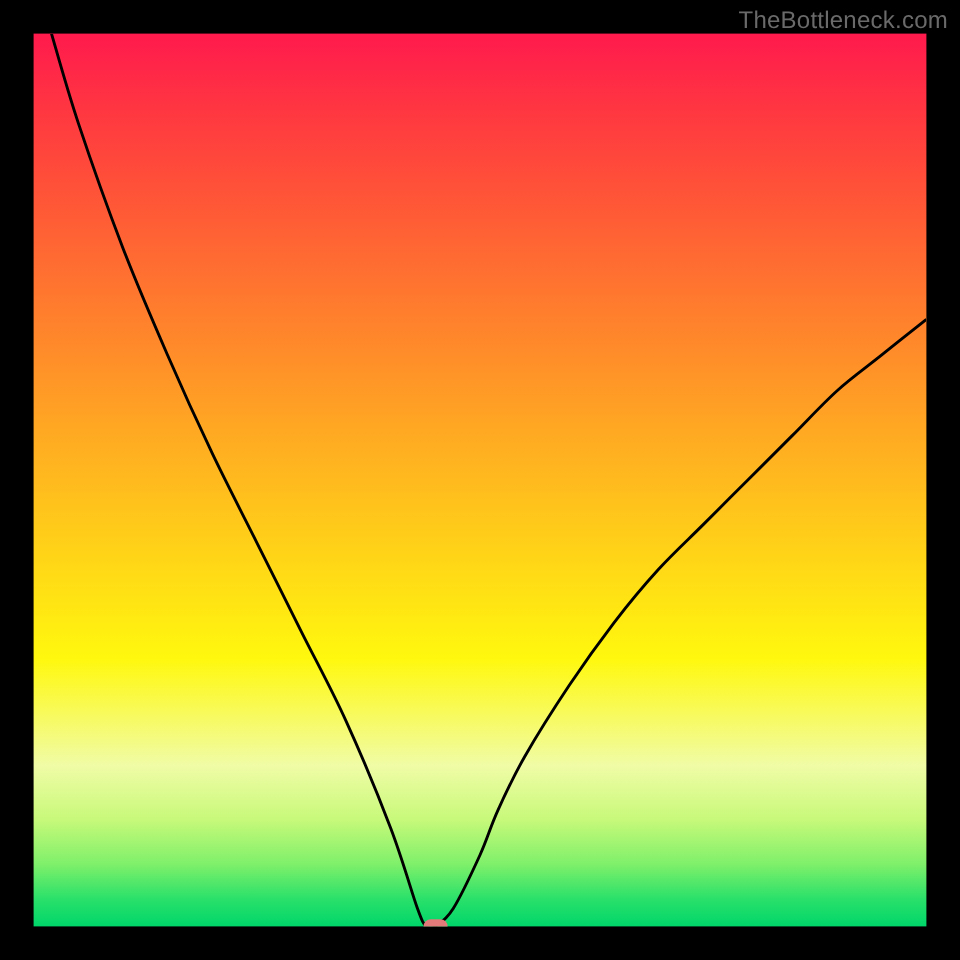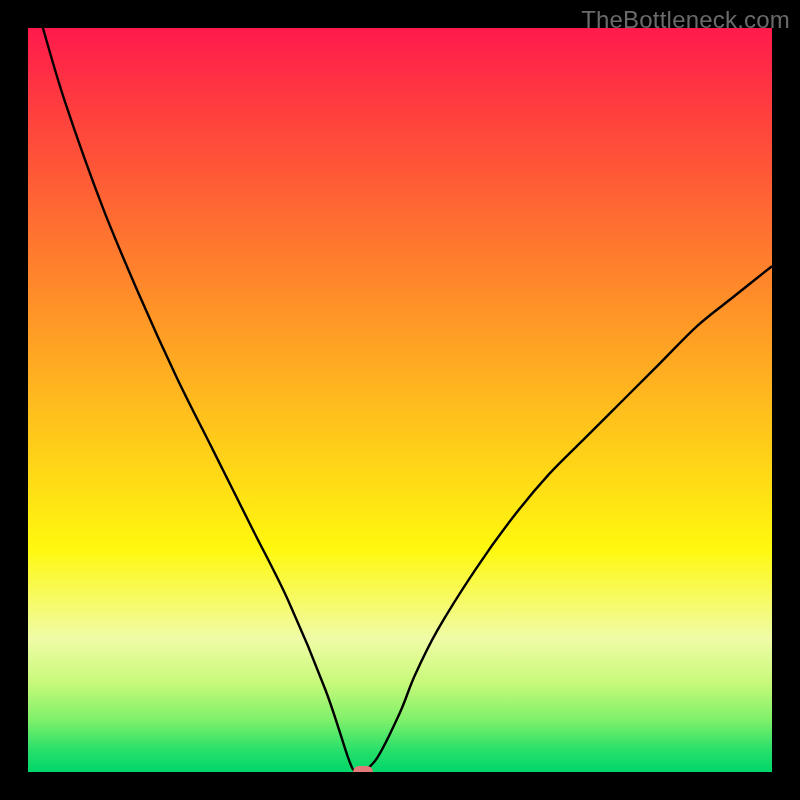--- a/index.html
+++ b/index.html
@@ -42,21 +42,21 @@
       #29e06a 97%,
       #00d66a 100%
     );
     overflow: hidden;
   }
   .watermark {
     position: absolute;
     top: 6px;
     right: 10px;
     color: #6a6a6a;
-    font-size: 24px;
+    font-size: 20px;
     font-weight: 500;
     letter-spacing: 0.2px;
     user-select: none;
   }
   svg.curve {
     position: absolute;
     left: 0;
     top: 0;
     width: 744px;
     height: 744px;

